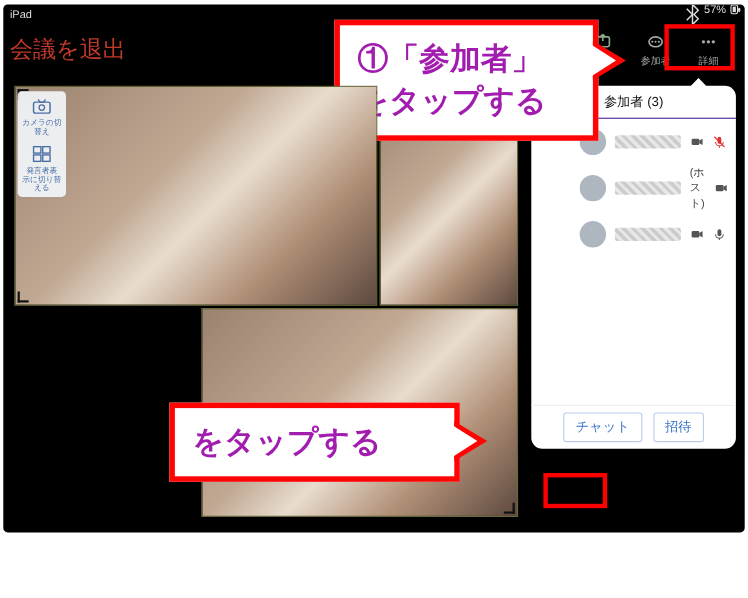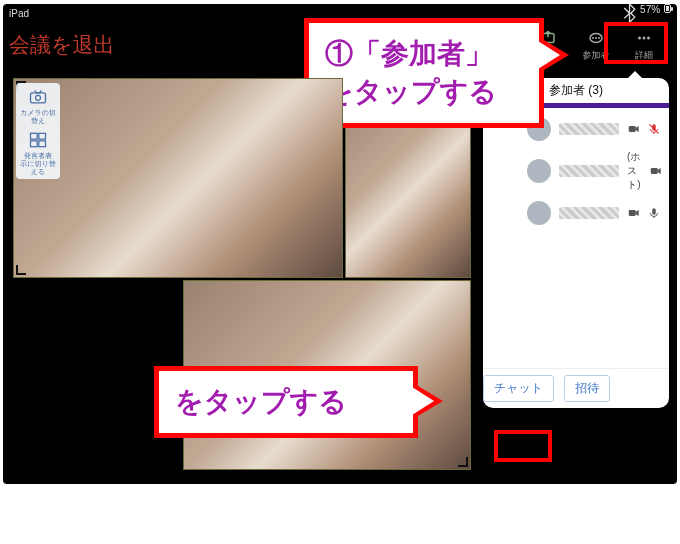--- a/index.html
+++ b/index.html
@@ -28,30 +28,30 @@
   .cb-tl { left: 2px;  top: 2px;  border-right: none; border-bottom: none; }
   .cb-bl { left: 2px;  bottom: 2px; border-right: none; border-top: none; }
   .cb-br { right: 2px; bottom: 2px; border-left: none;  border-top: none; }
 
   .side-ctl { position: absolute; left: 2px; top: 4px; width: 44px; background: rgba(245,250,255,0.88); border-radius: 4px; padding: 4px 2px; display: flex; flex-direction: column; align-items: center; gap: 6px; z-index: 3; }
   .side-ctl .ctl { width: 40px; display: flex; flex-direction: column; align-items: center; gap: 2px; color: #4a6fa5; font-size: 7px; text-align: center; line-height: 1.1; }
   .side-ctl svg { width: 20px; height: 20px; }
 
   .panel { position: absolute; top: 74px; right: 8px; width: 186px; bottom: 76px; background: #fff; border-radius: 10px; box-shadow: 0 4px 18px rgba(0,0,0,0.4); display: flex; flex-direction: column; }
   .panel::before { content: ""; position: absolute; top: -7px; right: 26px; width: 0; height: 0; border-left: 8px solid transparent; border-right: 8px solid transparent; border-bottom: 8px solid #fff; }
-  .panel-head { height: 30px; display: flex; align-items: center; justify-content: center; font-size: 12px; color: #111; border-bottom: 5px solid #4c1d95; }
+  .panel-head { height: 30px; display: flex; align-items: center; justify-content: center; font-size: 12px; color: #111; border-bottom: 1px solid #4c1d95; }
   .panel-list { flex: 1; overflow: hidden; }
   .p-row { height: 42px; display: flex; align-items: center; padding: 0 8px; gap: 8px; font-size: 11px; color: #333; margin-left: 36px; }
   .avatar { width: 24px; height: 24px; border-radius: 50%; background: #aeb7c0; flex: 0 0 24px; }
   .p-name { flex: 1; height: 12px; background: repeating-linear-gradient(45deg,#ccc,#ccc 3px,#e7e7e7 3px,#e7e7e7 6px); border-radius: 2px; }
   .p-name.small { width: 60px; flex: 0 0 auto; }
   .host-tag { font-size: 10px; color: #444; }
   .ind { display: flex; gap: 6px; align-items: center; }
   .ind svg { width: 14px; height: 14px; }
-  .panel-foot { height: 40px; display: flex; align-items: center; justify-content: flex-start; gap: 10px; border-top: 1px solid #eee; }
+  .panel-foot { height: 40px; display: flex; align-items: center; justify-content: center; gap: 10px; border-top: 1px solid #eee; }
   .pf-btn { padding: 4px 10px; font-size: 12px; color: #3b73c9; border: 1px solid #b9cdea; border-radius: 3px; background: #fff; }
 
   .callout { position: absolute; background: #fff; border: 5px solid #ff0404; padding: 12px 16px; font-weight: 700; color: #a21caf; font-size: 28px; line-height: 1.35; }
   .callout::after { content: ""; position: absolute; width: 0; height: 0; }
   .call1 { left: 304px; top: 18px; width: 240px; }
   .call1::after { right: -30px; top: 14px; border-top: 18px solid transparent; border-bottom: 18px solid transparent; border-left: 30px solid #ff0404; }
   .call1::before { content: ""; position: absolute; right: -21px; top: 18px; border-top: 14px solid transparent; border-bottom: 14px solid transparent; border-left: 22px solid #fff; z-index: 1; }
   .call2 { left: 154px; top: 366px; width: 264px; }
   .call2::after { right: -30px; bottom: 14px; border-top: 18px solid transparent; border-bottom: 18px solid transparent; border-left: 30px solid #ff0404; }
   .call2::before { content: ""; position: absolute; right: -21px; bottom: 18px; border-top: 14px solid transparent; border-bottom: 14px solid transparent; border-left: 22px solid #fff; z-index: 1; }

